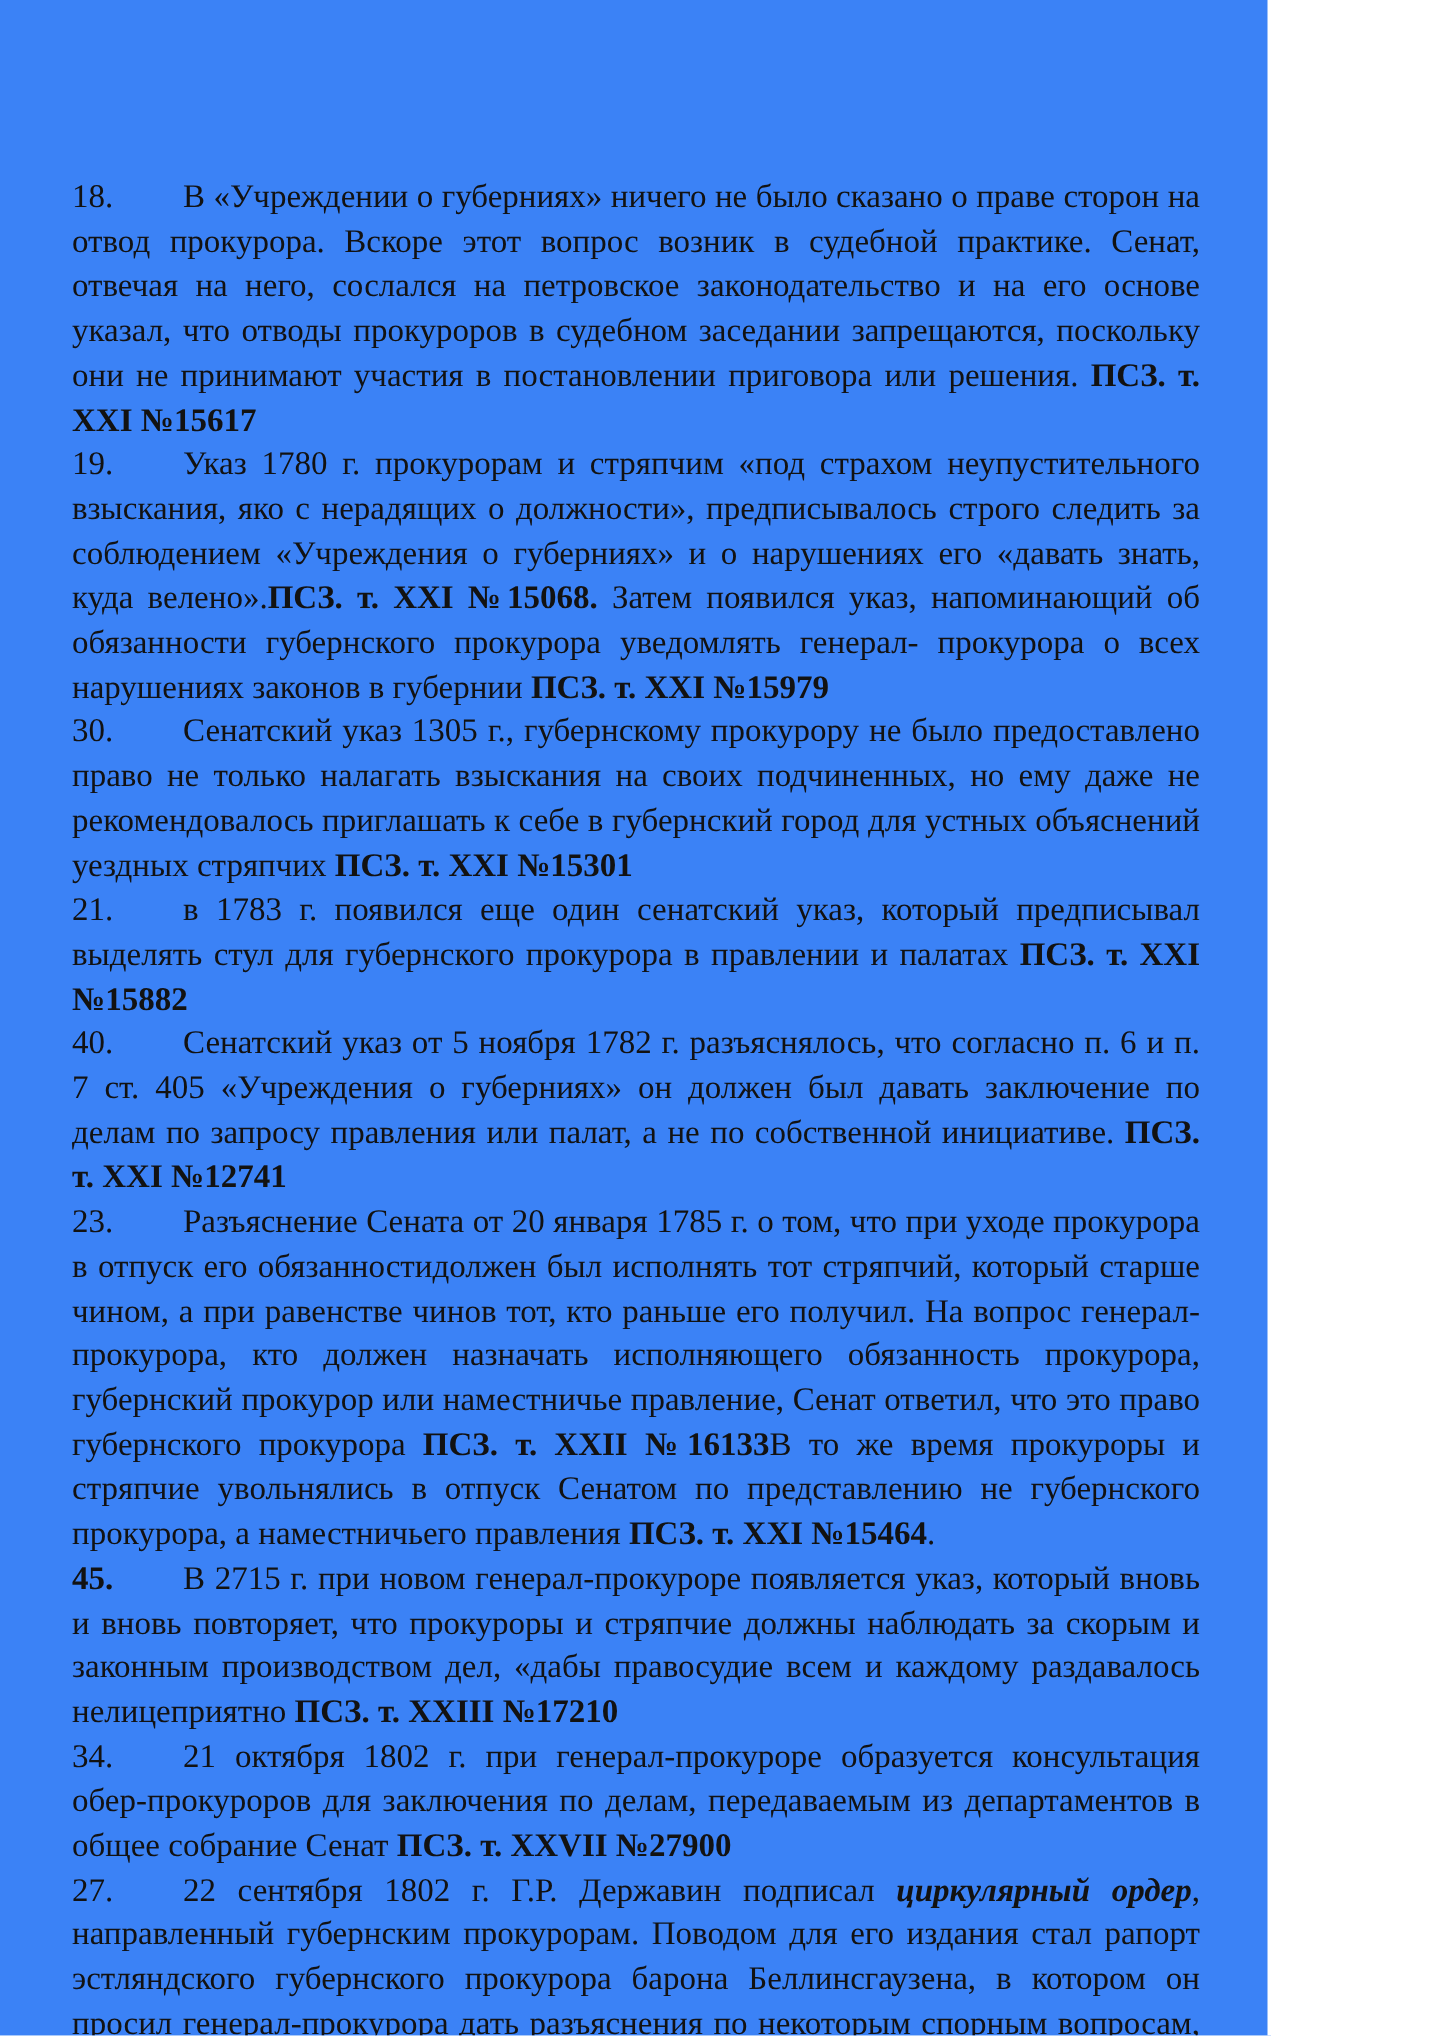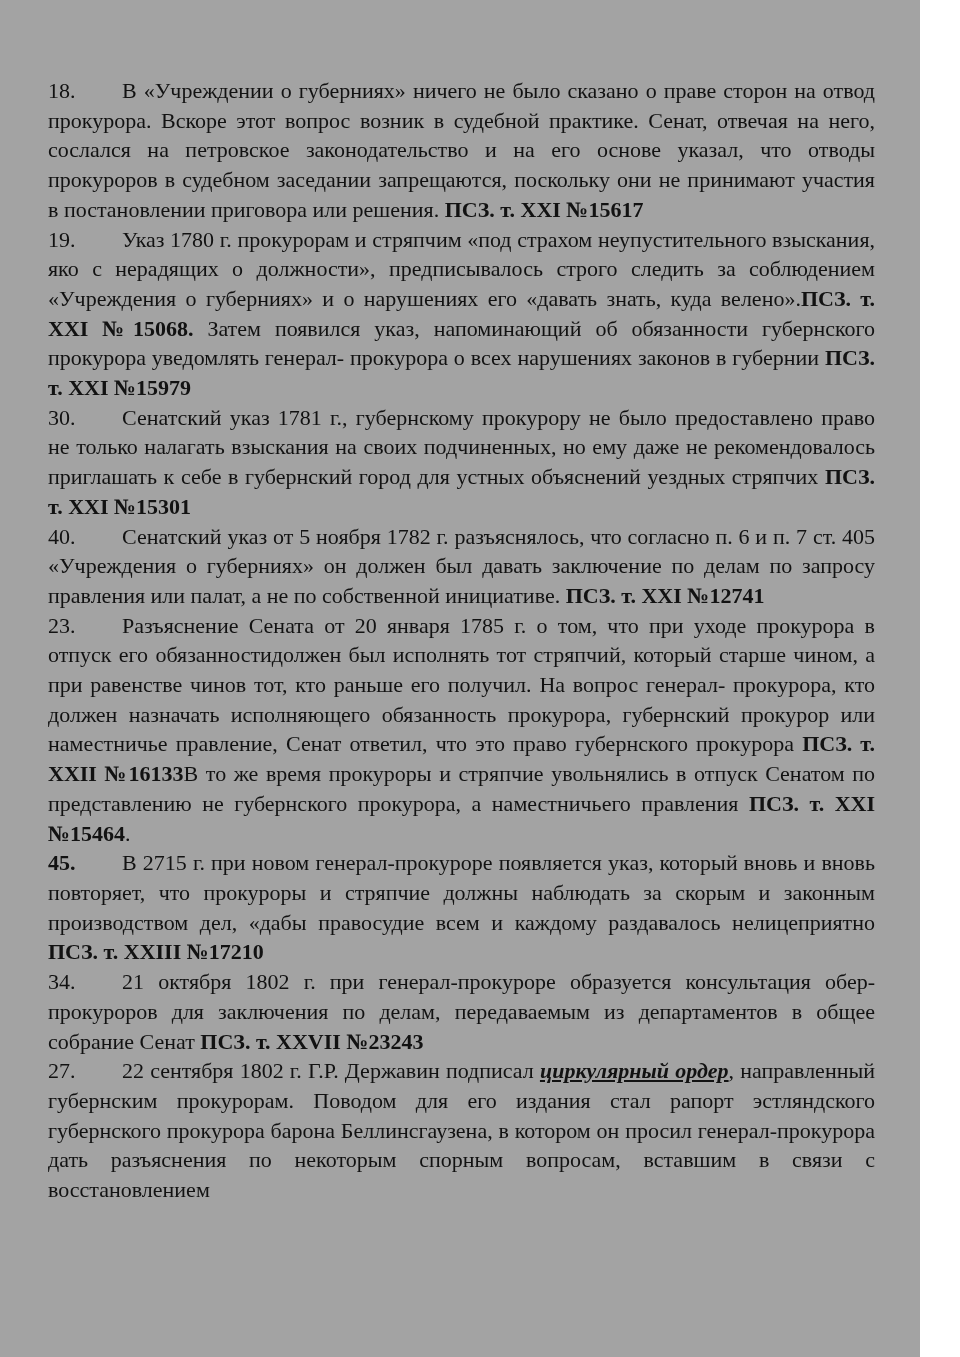--- a/index.html
+++ b/index.html
@@ -3,49 +3,50 @@
 <meta charset="utf-8">
 <style>
   html, body {
     margin: 0;
     padding: 0;
     background: #ffffff;
   }
   .page {
     position: relative;
     box-sizing: border-box;
-    width: 920px;
+    width: 845px;
     height: 1357px;
-    background: #a3a3a3;
-    padding: 76px 45px 0 48px;
+    background: #3b82f6;
+    padding: 116px 45px 0 48px;
     overflow: hidden;
     font-family: "Liberation Serif", "DejaVu Serif", serif;
     color: #121212;
   }
   .para {
     margin: 0;
     padding: 0;
     text-align: justify;
     font-size: 22px;
     line-height: 29.7px;
   }
   .num {
     display: inline-block;
     width: 74px;
   }
   .b { font-weight: 700; }
-  .i { font-style: italic; text-decoration: underline; }
+  .i { font-style: italic; }
 </style>
 </head>
 <body>
 
 <div class="page">
   <div>
       <p class="para"><span class="num">18.</span><span class="">В «Учреждении о губерниях» ничего не было сказано о праве сторон на отвод прокурора. Вскоре этот вопрос возник в судебной практике. Сенат, отвечая на него, сослался на петровское законодательство и на его основе указал, что отводы прокуроров в судебном заседании запрещаются, поскольку они не принимают участия в постановлении приговора или решения. </span><span class="b ">ПСЗ. т. XXI №15617</span></p>
       <p class="para"><span class="num">19.</span><span class="">Указ 1780 г. прокурорам и стряпчим «под страхом неупустительного взыскания, яко с нерадящих о должности», предписывалось строго следить за соблюдением «Учреждения о губерниях» и о нарушениях его «давать знать, куда велено».</span><span class="b ">ПСЗ. т. XXI №15068.</span><span class=""> Затем появился указ, напоминающий об обязанности губернского прокурора уведомлять генерал- прокурора о всех нарушениях законов в губернии </span><span class="b ">ПСЗ. т. XXI №15979</span></p>
-      <p class="para"><span class="num">30.</span><span class="">Сенатский указ 1781 г., губернскому прокурору не было предоставлено право не только налагать взыскания на своих подчиненных, но ему даже не рекомендовалось приглашать к себе в губернский город для устных объяснений уездных стряпчих </span><span class="b ">ПСЗ. т. XXI №15301</span></p>
+      <p class="para"><span class="num">30.</span><span class="">Сенатский указ 1305 г., губернскому прокурору не было предоставлено право не только налагать взыскания на своих подчиненных, но ему даже не рекомендовалось приглашать к себе в губернский город для устных объяснений уездных стряпчих </span><span class="b ">ПСЗ. т. XXI №15301</span></p>
+      <p class="para"><span class="num">21.</span><span class="">в 1783 г. появился еще один сенатский указ, который предписывал выделять стул для губернского прокурора в правлении и палатах </span><span class="b ">ПСЗ. т. XXI №15882</span></p>
       <p class="para"><span class="num">40.</span><span class="">Сенатский указ от 5 ноября 1782 г. разъяснялось, что согласно п. 6 и п. 7 ст. 405 «Учреждения о губерниях» он должен был давать заключение по делам по запросу правления или палат, а не по собственной инициативе. </span><span class="b ">ПСЗ. т. XXI №12741</span></p>
       <p class="para"><span class="num">23.</span><span class="">Разъяснение Сената от 20 января 1785 г. о том, что при уходе прокурора в отпуск его обязанностидолжен был исполнять тот стряпчий, который старше чином, а при равенстве чинов тот, кто раньше его получил. На вопрос генерал- прокурора, кто должен назначать исполняющего обязанность прокурора, губернский прокурор или наместничье правление, Сенат ответил, что это право губернского прокурора  </span><span class="b ">ПСЗ. т. XXII №16133</span><span class="">В то же время прокуроры и стряпчие увольнялись в отпуск Сенатом по представлению не губернского прокурора, а наместничьего правления </span><span class="b ">ПСЗ. т. XXI №15464</span><span class="">.</span></p>
       <p class="para"><span class="num b">45.</span><span class="">В 2715 г. при новом генерал-прокуроре появляется указ, который вновь и вновь повторяет, что прокуроры и стряпчие должны наблюдать за скорым и законным производством дел, «дабы правосудие всем и каждому раздавалось нелицеприятно </span><span class="b ">ПСЗ. т. XXIII №17210</span></p>
-      <p class="para"><span class="num">34.</span><span class="">21 октября 1802 г. при генерал-прокуроре образуется консультация обер-прокуроров для заключения по делам, передаваемым из департаментов в общее собрание Сенат </span><span class="b ">ПСЗ. т. XXVII №23243</span></p>
+      <p class="para"><span class="num">34.</span><span class="">21 октября 1802 г. при генерал-прокуроре образуется консультация обер-прокуроров для заключения по делам, передаваемым из департаментов в общее собрание Сенат </span><span class="b ">ПСЗ. т. XXVII №27900</span></p>
       <p class="para"><span class="num">27.</span><span class="">22 сентября 1802 г. Г.Р. Державин подписал </span><span class="b i">циркулярный ордер</span><span class="">, направленный губернским прокурорам. Поводом для его издания стал рапорт эстляндского губернского прокурора барона Беллинсгаузена, в котором он просил генерал-прокурора дать разъяснения по некоторым спорным вопросам, вставшим в связи с восстановлением</span></p>
     </div>
 </div>
 
 </body></html>

